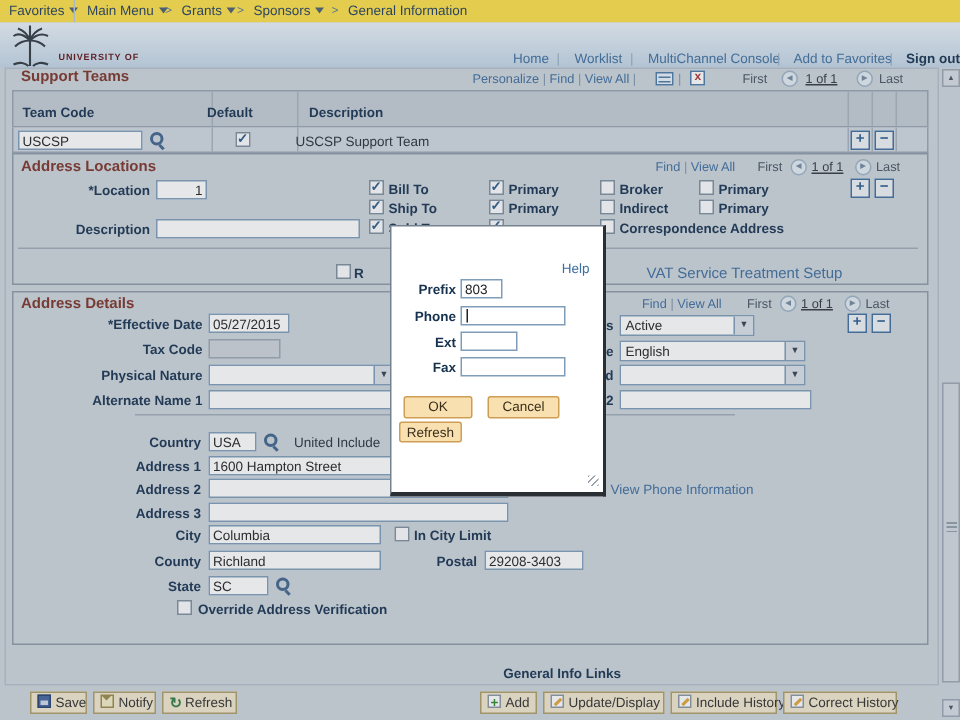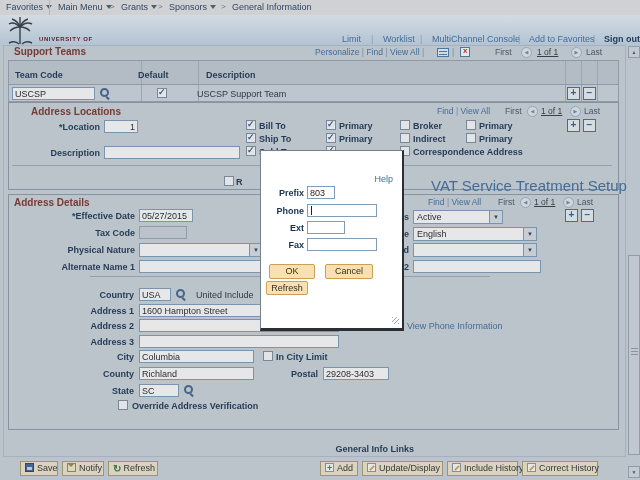--- a/index.html
+++ b/index.html
@@ -1,19 +1,19 @@
 <!DOCTYPE html>
 <html><head>
 <meta charset="utf-8">
 <style>
   html,body{margin:0;padding:0;background:#9aa4ae;}
   .page{position:relative;width:640px;height:480px;background:#ccd4dc;overflow:hidden;
         font-family:"Liberation Sans",sans-serif;-webkit-font-smoothing:antialiased;}
   
-  .crumbbar{position:absolute;left:0;top:0;width:640px;height:15px;background:#e5e5e5;border-bottom:1px solid #c3d3e1;}
+  .crumbbar{position:absolute;left:0;top:0;width:640px;height:15px;background:#fde047;border-bottom:1px solid #c3d3e1;}
   .crumb{position:absolute;top:2px;font-size:9px;color:#1e3c5c;white-space:nowrap;cursor:default;}
   .dda{display:inline-block;width:0;height:0;border-left:3px solid transparent;border-right:3px solid transparent;border-top:4px solid #4a5d70;margin-left:3px;vertical-align:1px;}
   .csep{position:absolute;top:2px;font-size:8px;color:#5a7893;}
   .cbar{position:absolute;top:0;width:1px;height:15px;background:#b7c9da;}
   
   .band{position:absolute;left:0;top:15px;width:640px;height:30px;background:linear-gradient(#e9f1f8,#c2d5e6);}
   .hlink{position:absolute;top:19px;font-size:9px;color:#3d6e9e;white-space:nowrap;cursor:pointer;}
   .hsep{position:absolute;top:19px;font-size:9px;color:#93acc2;}
   .signout{color:#14314e;font-weight:bold;}
   .logo1{position:absolute;left:39px;top:21px;font-size:6px;font-weight:bold;color:#5e1014;letter-spacing:.6px;}
@@ -101,21 +101,21 @@
         <path d="M15 11 C 15 5, 15 3, 15 1"></path>
         <path d="M15 11 C 17 6, 20 4, 23 3"></path>
         <path d="M15 11 C 19 7, 23 6, 27 8"></path>
         <path d="M15 11 C 11 11, 7 13, 5 15"></path>
         <path d="M15 11 C 19 11, 23 13, 25 15"></path>
         <path d="M4 27 C 8 25, 12 26, 14 28"></path>
         <path d="M27 27 C 23 25, 19 26, 17 28"></path>
       </g>
     </svg>
     <span class="logo1">UNIVERSITY OF</span>
-    <a class="hlink" style="left:342px">Limit</a>
+    <a class="hlink" style="left:342px">Home</a>
     <span class="hsep" style="left:371px">|</span>
     <a class="hlink" style="left:383px">Worklist</a>
     <span class="hsep" style="left:420px">|</span>
     <a class="hlink" style="left:432px">MultiChannel Console</a>
     <span class="hsep" style="left:518px">|</span>
     <a class="hlink" style="left:529px">Add to Favorites</a>
     <span class="hsep" style="left:593px">|</span>
     <a class="hlink signout" style="left:604px">Sign out</a>
   </div>
 
@@ -159,21 +159,21 @@
   <input class="inp" style="left: 12px; top: 87px; width: 83px;" value="USCSP">
   <span class="mag" style="left:100px;top:88px"></span>
   <span class="chk" style="left:157px;top:88px">
       <i class="ck">✓</i>
     </span>
   <span class="val" style="left:197px;top:89px">USCSP Support Team</span>
   <span class="pm" style="left:567px;top:87px">+</span>
   <span class="pm" style="left:583px;top:87px">−</span>
 
   <div class="box" style="left:8px;top:102px;width:611px;height:88px"></div>
-  <div class="sect-title" style="left:31px;top:106px">Address Locations</div>
+  <div class="sect-title" style="left:14px;top:106px">Address Locations</div>
   <div class="navrow" style="left:437px;top:106px">
     <a class="link">Find</a>
     <span class="pipe">|</span>
     <a class="link">View All</a>
   </div>
   <span class="navrow" style="left:505px;top:106px">First</span>
   <span class="circ" style="left:527px;top:106px">◀</span>
   <span class="navrow cnt" style="left:541px;top:106px">1 of 1</span>
   <span class="circ" style="left:570px;top:106px">▶</span>
   <span class="navrow" style="left:584px;top:106px">Last</span>
@@ -218,21 +218,21 @@
     </span>
   <span class="chk" style="left:400px;top:146px"></span>
   <span class="lbl" style="left:413px;top:147px;text-align:left">Correspondence Address</span>
 
   <span class="lbl" style="left:30px;top:148px;width:70px">Description</span>
   <input class="inp" style="left: 104px; top: 146px; width: 136px;" value="">
 
   <div class="hline" style="left:12px;top:165px;width:600px"></div>
   <span class="chk" style="left:224px;top:176px"></span>
   <span class="lbl" style="left:236px;top:177px;text-align:left">R</span>
-  <a class="link" style="position:absolute;left:431px;top:177px;font-size:15px">VAT Service Treatment Setup</a>
+  <a class="link" style="position:absolute;left:431px;top:177px;font-size:10px">VAT Service Treatment Setup</a>
 
   <div class="box" style="left:8px;top:194px;width:611px;height:236px"></div>
   <div class="sect-title" style="left:14px;top:197px">Address Details</div>
   <div class="navrow" style="left:428px;top:197px">
     <a class="link">Find</a>
     <span class="pipe">|</span>
     <a class="link">View All</a>
   </div>
   <span class="navrow" style="left:498px;top:197px">First</span>
   <span class="circ" style="left:520px;top:197px">◀</span>

